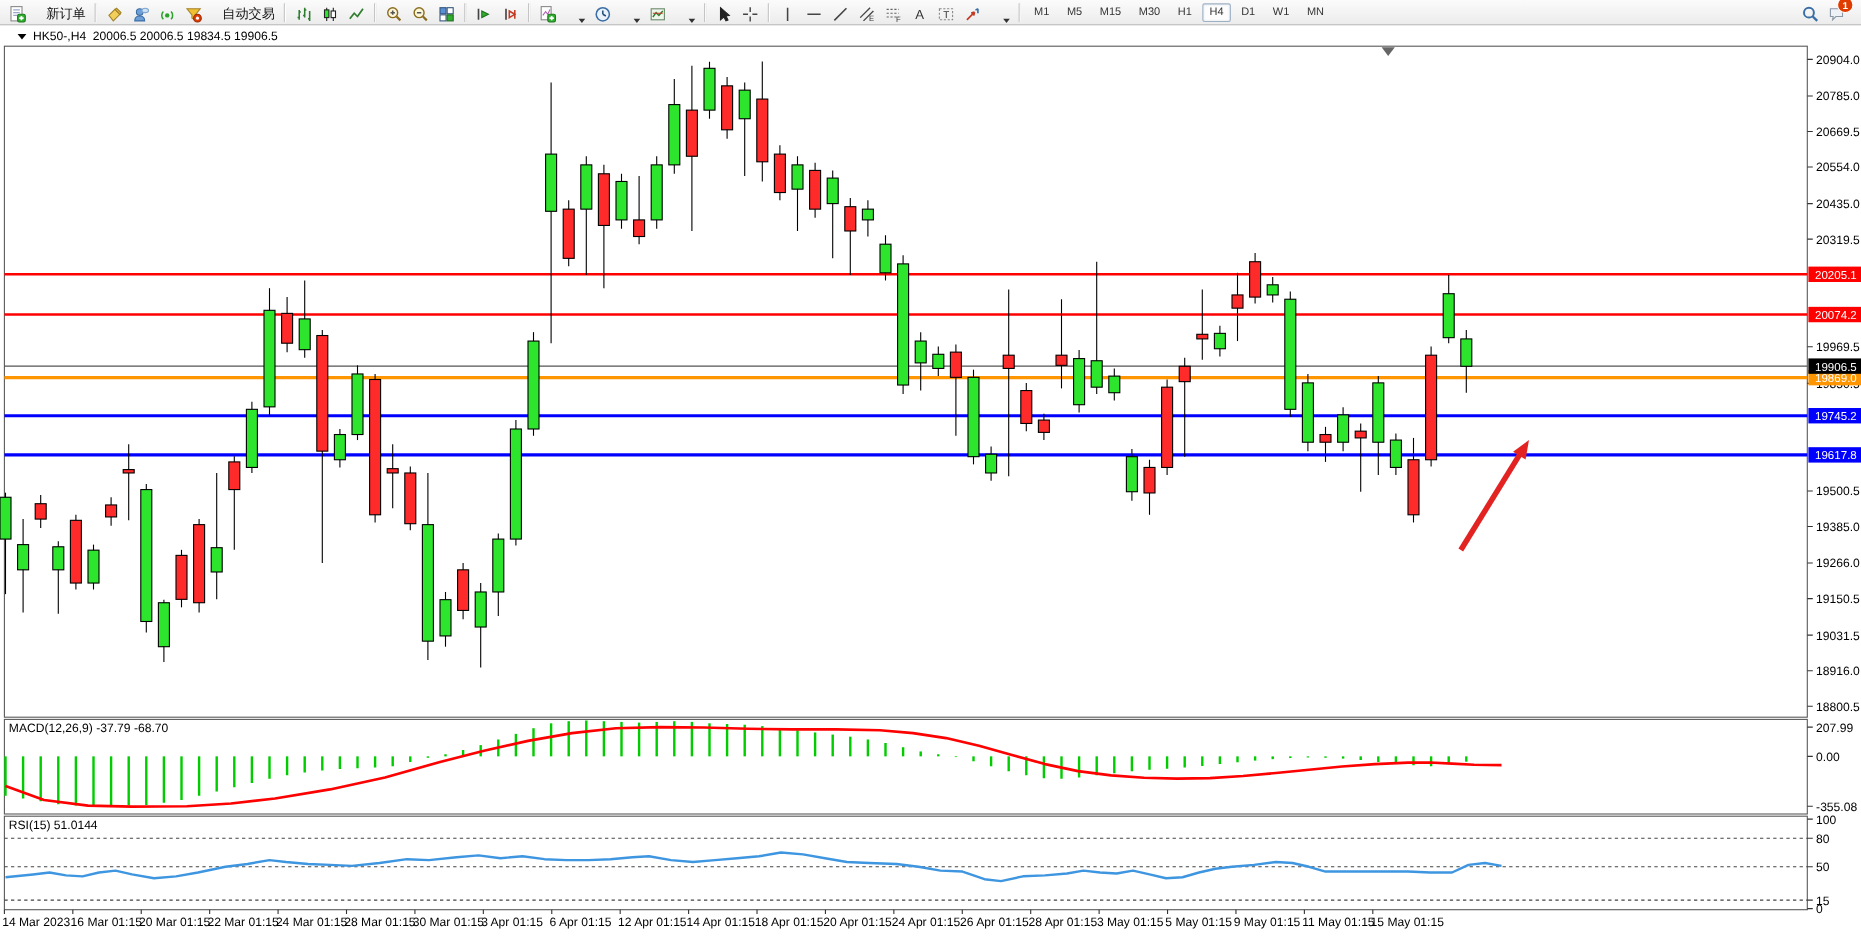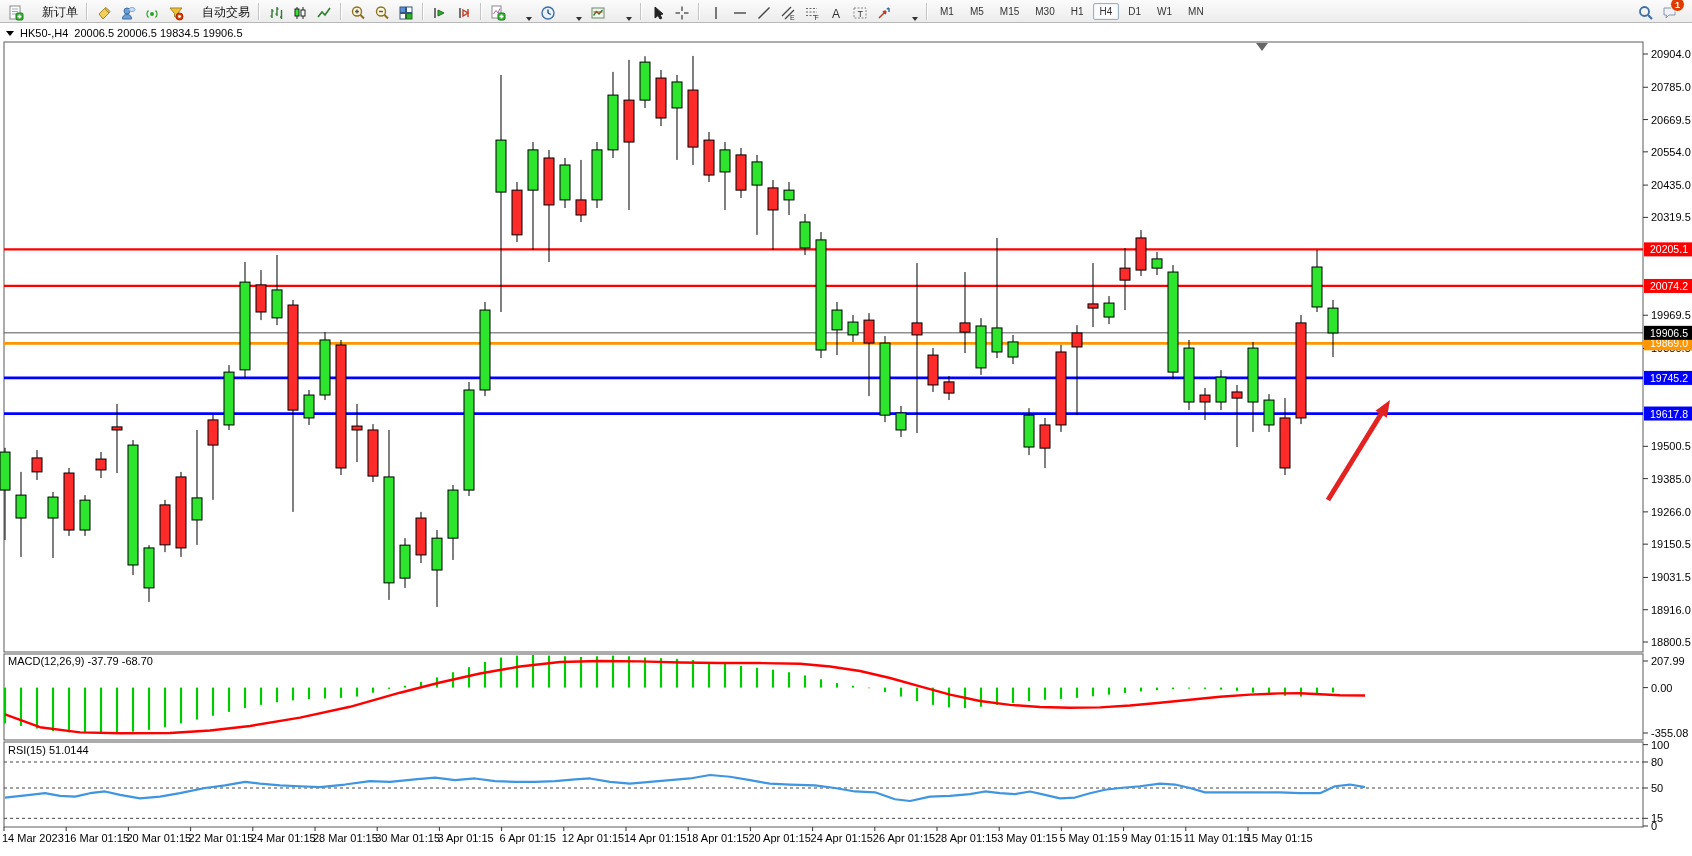--- a/index.html
+++ b/index.html
@@ -10,21 +10,21 @@
   .tbtn svg{display:block;}
   .tlabel{font-size:12px;color:#111;white-space:nowrap;}
   .sep{width:1px;height:17px;background:#c4c4c4;border-right:1px solid #fff;margin:0 4px;flex:0 0 auto;}
   .caret{width:0;height:0;border-left:3px solid transparent;border-right:3px solid transparent;border-top:4px solid #333;margin-left:2px;}
   .tfbtn{font-size:10px;font-weight:normal;color:#333;padding:2px 6px;border:1px solid transparent;border-radius:2px;margin:0 1px;}
   .tf-active{background:#fdfdfd;border:1px solid #9db0c4;box-shadow:inset 0 0 2px #cfd8e2;}
   .spacer{flex:1 1 auto;}
   .badge{position:absolute;right:-4px;top:-4px;background:#e03c00;color:#fff;border-radius:8px;min-width:13px;height:13px;font-size:9px;font-weight:bold;display:flex;align-items:center;justify-content:center;border:1px solid #fff;}
   
   #chartwin{position:absolute;left:0;top:24px;width:1692px;height:822px;background:#fff;}
-  #titlebar{position:absolute;left:6px;top:3px;font-size:11px;color:#000;display:flex;align-items:center;gap:6px;text-align:right;}
+  #titlebar{position:absolute;left:16px;top:3px;font-size:11px;color:#000;display:flex;align-items:center;gap:6px;text-align:right;}
   #titlebar .tri{width:0;height:0;border-left:4px solid transparent;border-right:4px solid transparent;border-top:5px solid #000;display:inline-block;}
   #chartsvg{position:absolute;left:0;top:0;}
 </style>
 </head>
 <body>
 <div id="app">
 
 <div id="toolbar">
 
   <div class="tbtn">

